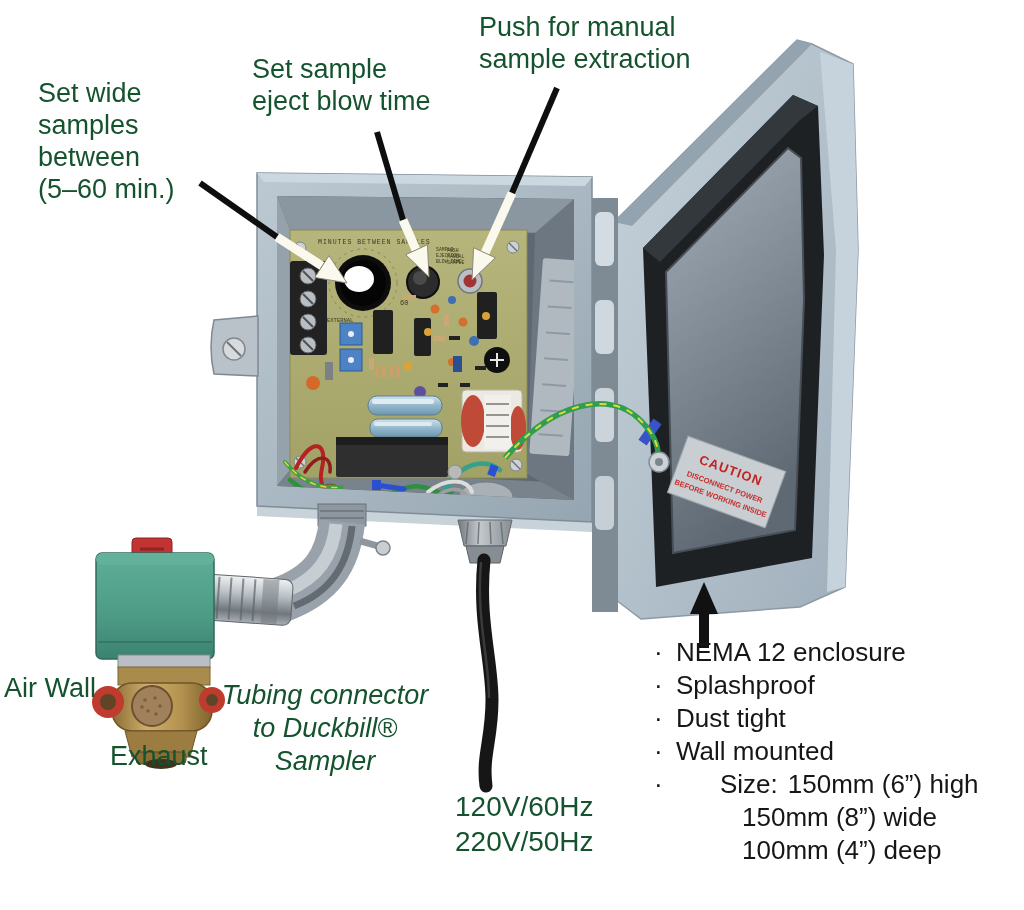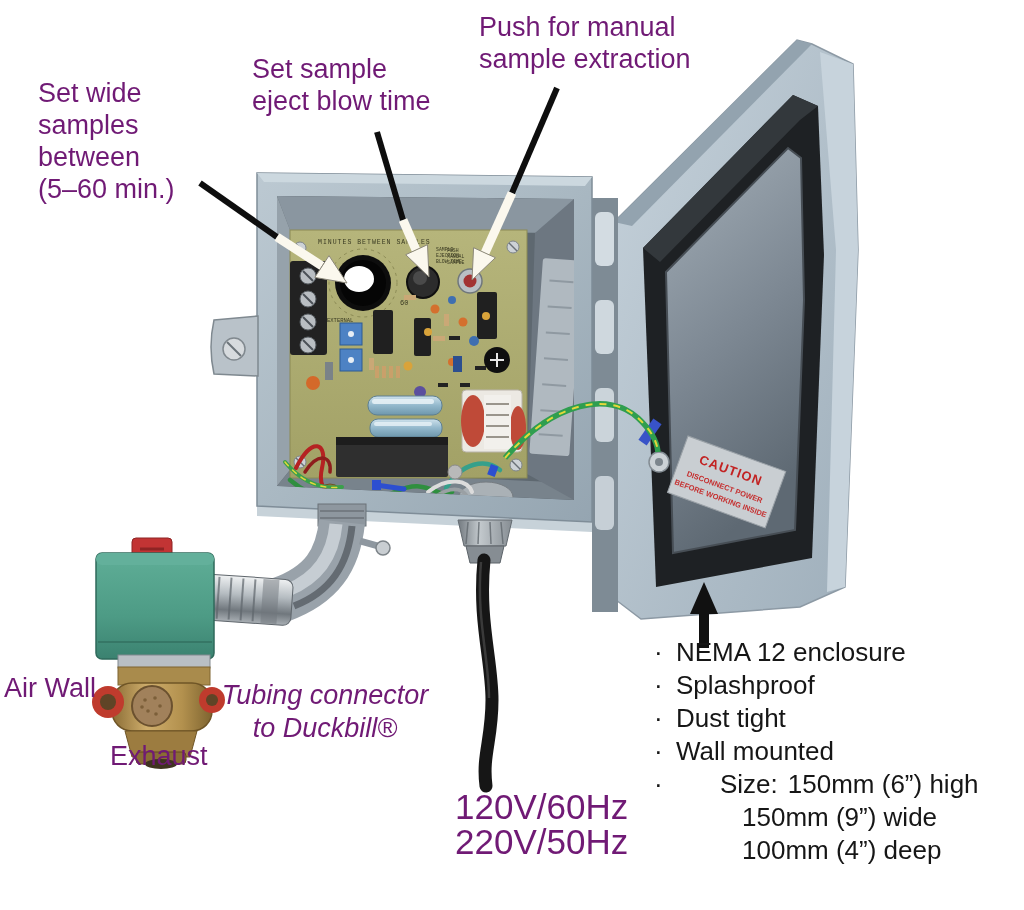--- a/index.html
+++ b/index.html
@@ -1,21 +1,21 @@
 <!DOCTYPE html>
 <html><head>
 <meta charset="utf-8">
 <style>
   html,body{margin:0;padding:0;background:#fff;}
   .stage{position:relative;width:1024px;height:910px;background:#ffffff;overflow:hidden;
          font-family:"Liberation Sans",sans-serif;color:#1b1b1b;}
   .stage svg{position:absolute;left:0;top:0;}
-  .lbl{position:absolute;font-size:27px;line-height:32px;color:#701a75;}
+  .lbl{position:absolute;font-size:27px;line-height:32px;color:#14532d;}
   .lbl.center{text-align:center;}
-  .power{font-size:35px;line-height:35px;}
+  .power{font-size:28px;line-height:35px;}
   .feat{position:absolute;left:650px;top:636px;font-size:26px;line-height:33px;color:#161616;}
   .feat .row{display:flex;align-items:flex-start;}
   .feat .bullet{width:22px;text-align:left;padding-left:4px;}
   .feat .szlab{margin-right:10px;margin-left:44px;}
   .feat .indent{padding-left:92px;}
 </style>
 </head>
 <body>
 
 <div class="stage">
@@ -400,20 +400,21 @@
   <div>sample extraction</div>
 </div>
 
 <div class="lbl" style="left:4px;top:672px;">Air Wall</div>
 
 <div class="lbl" style="left:110px;top:740px;">Exhaust</div>
 
 <div class="lbl center" style="left:213px;top:679px;width:224px;line-height:33px;font-style:italic;">
   <div>Tubing connector</div>
   <div>to Duckbill®</div>
+  <div>Sampler</div>
 </div>
 
 <div class="lbl power" style="left:455px;top:789px;">
   <div>120V/60Hz</div>
   <div>220V/50Hz</div>
 </div>
 
 <div class="feat">
   <div class="row">
     <span class="bullet">·</span>
@@ -430,20 +431,20 @@
   <div class="row">
     <span class="bullet">·</span>
     <span>Wall mounted</span>
   </div>
   <div class="row">
     <span class="bullet">·</span>
     <span class="szlab">Size:</span>
     <span>150mm (6”) high</span>
   </div>
   <div class="row indent">
-    <span>150mm (9”) wide</span>
+    <span>150mm (8”) wide</span>
   </div>
   <div class="row indent">
     <span>100mm (4”) deep</span>
   </div>
 </div>
 
 </div>
 
 </body></html>

